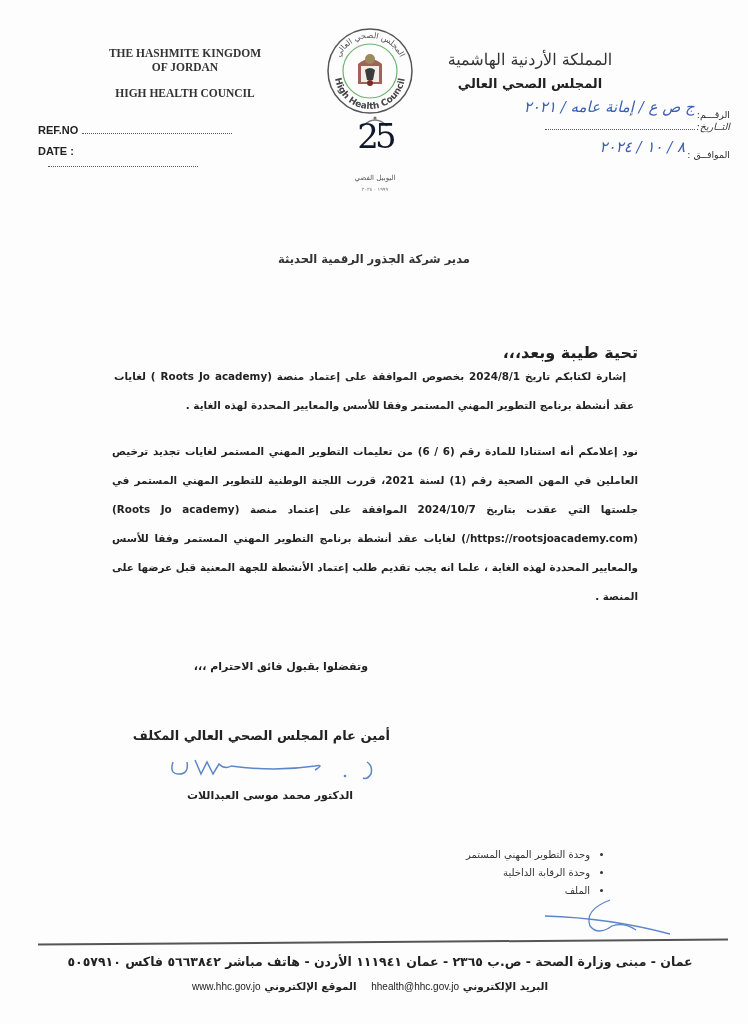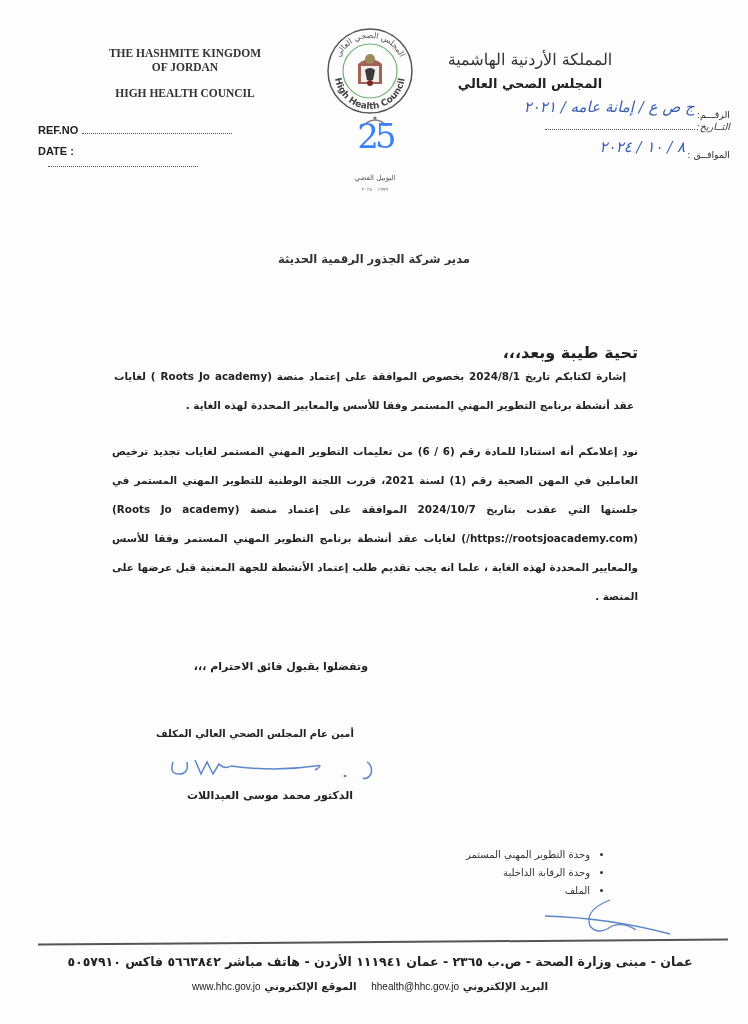--- a/index.html
+++ b/index.html
@@ -61,21 +61,21 @@
     <path d="M40 44 Q45 40 50 44 L48 54 L42 54 Z" fill="#3b3b3b"></path>
     <circle cx="45" cy="57" r="3" fill="#7a2a2a"></circle>
   </svg>
 </div>
 
 <div class="abs" style="left:345px; top:112px; width:60px; height:88px; text-align:center;">
   <svg width="60" height="60" viewBox="0 0 60 60">
     <path d="M18 14 Q30 2 42 14" fill="none" stroke="#777" stroke-width="1.2"></path>
     <circle cx="30" cy="6" r="1.6" fill="#777"></circle>
   </svg>
-  <div class="abs" style="left:0; top:8px; width:60px; font-family:'DejaVu Serif', serif; font-size:34px; line-height:32px; color:#3b82f6; letter-spacing:-4px;">25</div>
+  <div class="abs" style="left:0; top:8px; width:60px; font-family:'DejaVu Serif', serif; font-size:34px; line-height:32px; color:#0f172a; letter-spacing:-4px;">25</div>
   <div class="abs" style="left:0; top:62px; width:60px; font-size:7px; color:#555;">اليوبيل الفضي</div>
   <div class="abs" style="left:0; top:74px; width:60px; font-size:5px; color:#777;">١٩٩٩ - ٢٠٢٤</div>
 </div>
 
 <div class="abs ar ar-head1" style="right:118px; top:50px; width:200px; text-align:center;">المملكة الأردنية الهاشمية</div>
 <div class="abs ar ar-head2" style="right:118px; top:76px; width:200px; text-align:center;">المجلس الصحي العالي</div>
 
 <div class="abs ar ar-ref" style="right:18px; top:104px; width:280px;">
   <span>الرقـــم:</span>
   <span class="hand" style="position:relative; top:-6px;">ج ص ع / إمانة عامه / ٢٠٢١</span>
@@ -92,21 +92,21 @@
 <div class="abs ar recipient" style="left:0; top:252px; width:748px; text-align:center;">مدير شركة الجذور الرقمية الحديثة</div>
 
 <div class="abs ar" style="right:110px; top:343px; width:300px; font-size:16px; font-weight:bold; color:#222;">تحية طيبة وبعد،،،</div>
 
 <div class="abs ar body-text" style="right:114px; left:114px; top:362px; text-indent:8px;">إشارة لكتابكم تاريخ 2024/8/1 بخصوص الموافقة على إعتماد منصة (Roots Jo academy ) لغايات عقد أنشطة برنامج التطوير المهني المستمر وفقا للأسس والمعايير المحددة لهذه الغاية .</div>
 
 <div class="abs ar body-text" style="right:110px; left:112px; top:437px;">نود إعلامكم أنه استنادا للمادة رقم (6 / 6) من تعليمات التطوير المهني المستمر لغايات تجديد ترخيص العاملين في المهن الصحية رقم (1) لسنة 2021، قررت اللجنة الوطنية للتطوير المهني المستمر في جلستها التي عقدت بتاريخ 2024/10/7 الموافقة على إعتماد منصة (Roots Jo academy) (https://rootsjoacademy.com/) لغايات عقد أنشطة برنامج التطوير المهني المستمر وفقا للأسس والمعايير المحددة لهذه الغاية ، علما انه يجب تقديم طلب إعتماد الأنشطة للجهة المعنية قبل عرضها على المنصة .</div>
 
 <div class="abs ar" style="right:380px; top:660px; width:300px; font-size:11px; font-weight:bold; color:#222;">وتفضلوا بقبول فائق الاحترام ،،،</div>
 
-<div class="abs ar" style="left:120px; top:728px; width:270px; font-size:10px; font-weight:bold; color:#222; text-align:center;">أمين عام المجلس الصحي العالي المكلف</div>
+<div class="abs ar" style="left:120px; top:728px; width:270px; font-size:13px; font-weight:bold; color:#222; text-align:right;">أمين عام المجلس الصحي العالي المكلف</div>
 <div class="abs" style="left:165px; top:752px; width:240px; height:30px;">
   <svg width="240" height="30" viewBox="0 0 240 30">
     <path d="M8 10 Q4 22 14 22 Q24 22 22 10" fill="none" stroke="#5b86c9" stroke-width="1.5"></path>
     <path d="M30 8 L36 22 L42 10 L48 22 L54 12 Q60 18 66 14" fill="none" stroke="#5b86c9" stroke-width="1.5"></path>
     <path d="M66 14 Q110 20 150 14 Q160 12 150 18" fill="none" stroke="#5b86c9" stroke-width="1.5"></path>
     <circle cx="180" cy="24" r="1.3" fill="#5b86c9"></circle>
     <path d="M202 10 Q208 14 206 22 Q202 28 198 26" fill="none" stroke="#5b86c9" stroke-width="1.5"></path>
   </svg>
 </div>
 <div class="abs ar" style="left:160px; top:789px; width:220px; font-size:11px; font-weight:bold; color:#222; text-align:center;">الدكتور محمد موسى العبداللات</div>

